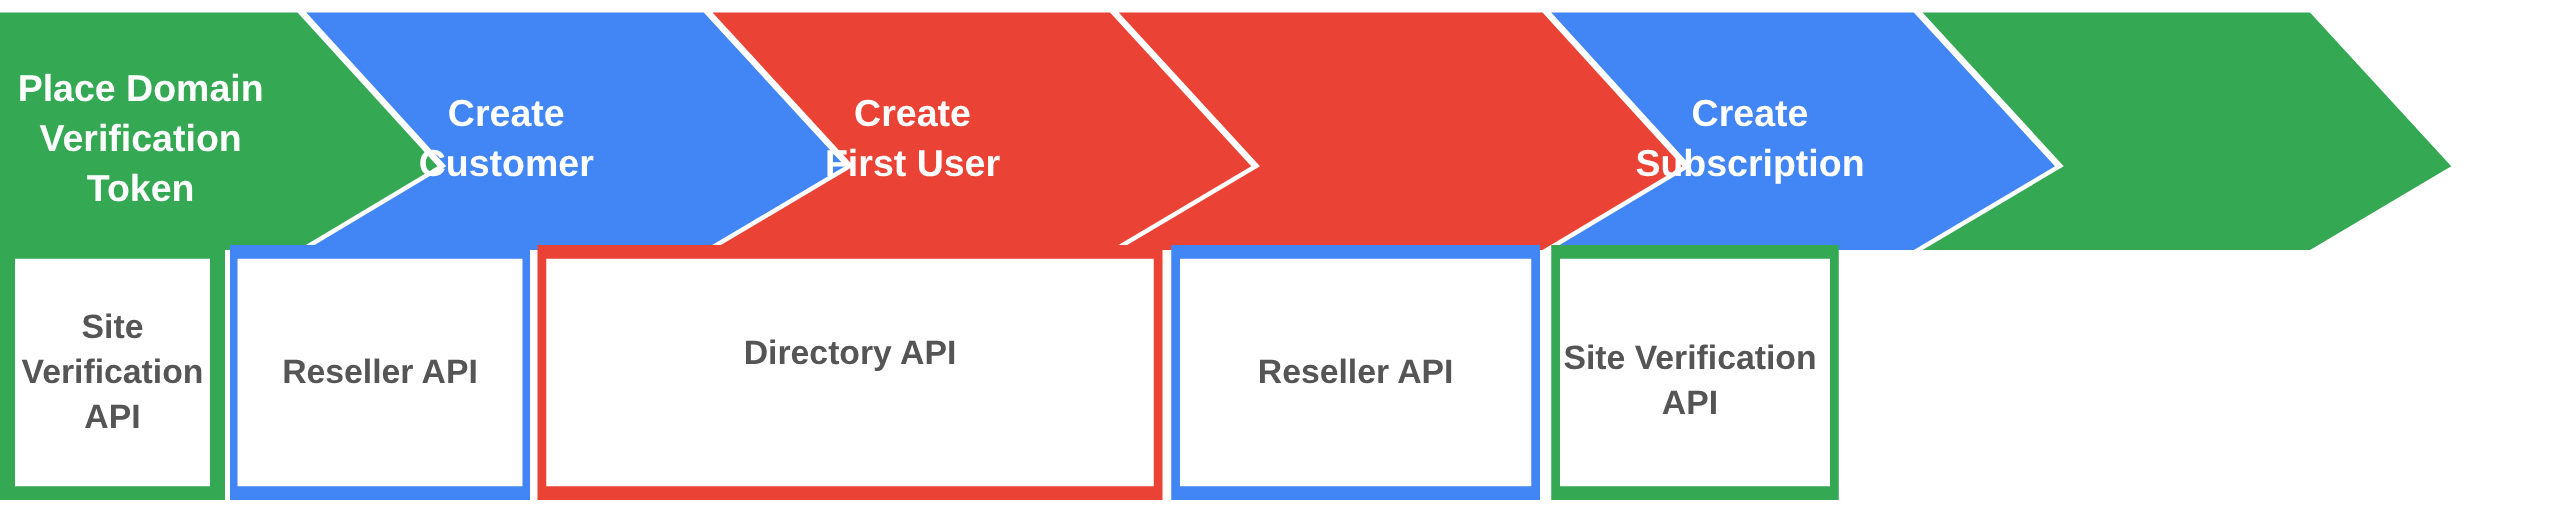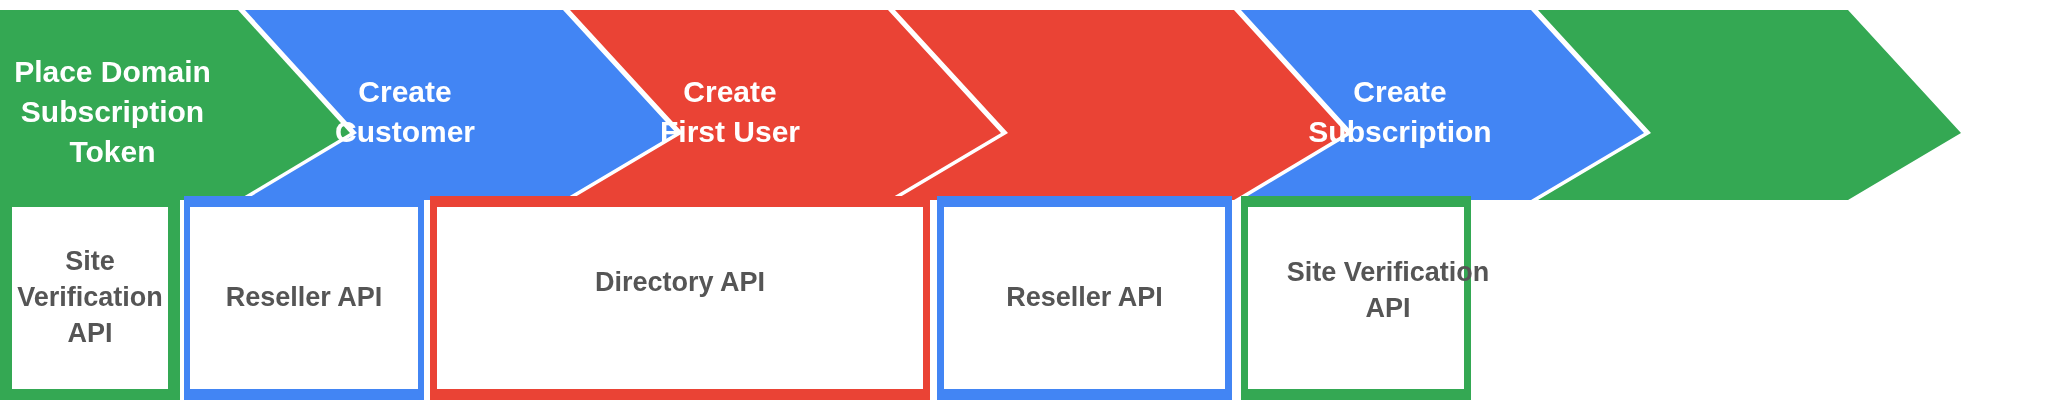--- a/index.html
+++ b/index.html
@@ -76,21 +76,21 @@
 
     <rect x="12" y="207" width="156" height="182" fill="#FFFFFF"></rect>
     <rect x="190" y="207" width="228" height="182" fill="#FFFFFF"></rect>
     <rect x="437" y="207" width="486" height="182" fill="#FFFFFF"></rect>
     <rect x="944" y="207" width="281" height="182" fill="#FFFFFF"></rect>
     <rect x="1248" y="207" width="216" height="182" fill="#FFFFFF"></rect>
 
   </svg>
 
   <div class="step-label" style="left:0px;  top:52px;  width:225px;">Place Domain
-Subscription
+Verification
 Token</div>
 
   <div class="step-label" style="left:260px; top:72px; width:290px;">Create
 Customer</div>
 
   <div class="step-label" style="left:585px; top:72px; width:290px;">Create
 First User</div>
 
 
   <div class="step-label" style="left:1255px; top:72px; width:290px;">Create
@@ -100,16 +100,16 @@
   <div class="api-label" style="left:12px;  top:207px; width:156px; height:182px;">Site
 Verification
 API</div>
 
   <div class="api-label" style="left:190px; top:207px; width:228px; height:182px;">Reseller API</div>
 
   <div class="api-label" style="left:437px; top:192px; width:486px; height:182px;">Directory API</div>
 
   <div class="api-label" style="left:944px; top:207px; width:281px; height:182px;">Reseller API</div>
 
-  <div class="api-label" style="left:1248px; top:200px; width:208px; height:182px;padding-left:36px;">Site Verification
+  <div class="api-label" style="left:1248px; top:214px; width:208px; height:182px;">Site Verification
 API</div>
 
 </div>
 
 </body></html>

